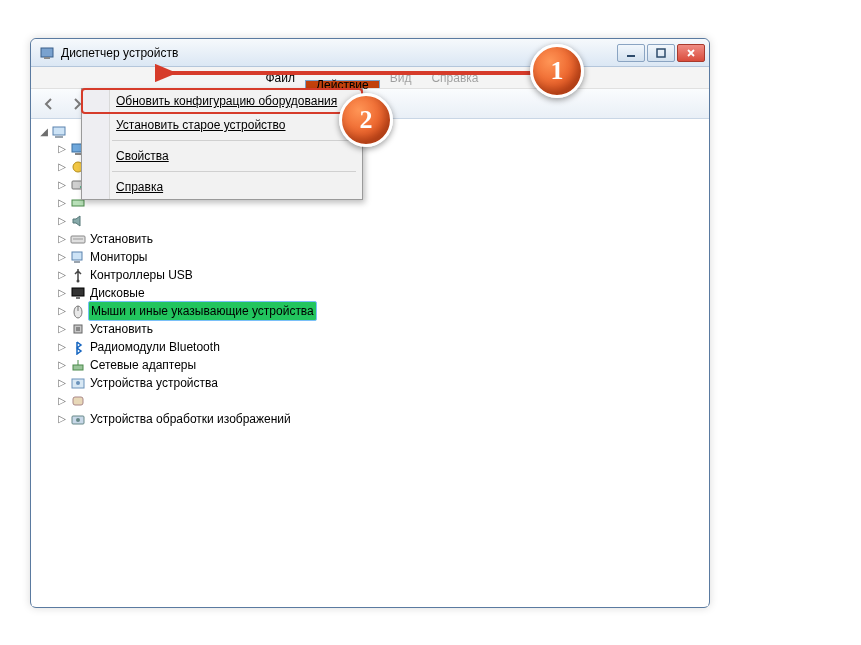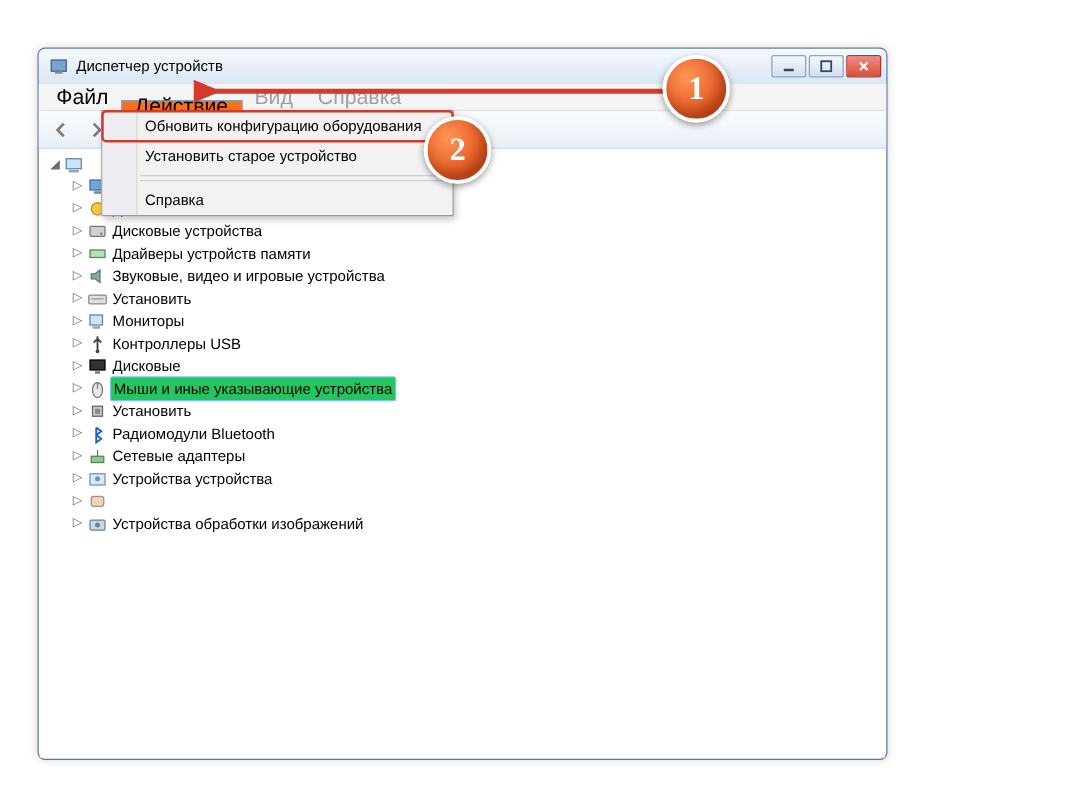--- a/index.html
+++ b/index.html
@@ -18,45 +18,45 @@
   .titlebar .title { font-size: 12px; color: #000; flex: 1; }
   .winbtns { display: flex; gap: 2px; }
   .winbtn {
     width: 28px; height: 18px; border: 1px solid #8aa4c2; border-radius: 2px;
     background: linear-gradient(#f2f7fc,#d3e1ef); display: flex; align-items: center; justify-content: center;
   }
   .winbtn.close { background: linear-gradient(#f08d84,#d94c3c); border-color: #a83a2d; }
   .winbtn svg { display: block; }
   .menubar {
     height: 22px; background: #f4f4f4; border-bottom: 1px solid #e0e0e0;
-    display: flex; align-items: stretch; font-size: 17px; padding-left: 4px;
+    display: flex; align-items: stretch; font-size: 12px; padding-left: 4px; justify-content: center;
   }
   .menuitem { padding: 0 10px; display: flex; align-items: center; cursor: default; position: relative; }
-  .menuitem.open { background: #f97316; border: 1px solid #7ba1c9; border-bottom: none; margin-top: 13px; }
+  .menuitem.open { background: #c2410c; border: 1px solid #7ba1c9; border-bottom: none; margin-top: 13px; }
   .toolbar {
     height: 30px; background: linear-gradient(#fafcfe,#e9eff6); border-bottom: 1px solid #c9d6e5;
     display: flex; align-items: center; padding: 0 6px; gap: 4px;
   }
   .tbtn {
     width: 24px; height: 24px; border: 1px solid transparent; border-radius: 3px;
     display: flex; align-items: center; justify-content: center;
   }
   .tsep { width: 1px; height: 20px; background: #c9d6e5; margin: 0 2px; }
   .content { position: absolute; top: 81px; left: 1px; right: 1px; bottom: 1px; background: #fff; overflow: hidden; }
   .tree { padding: 4px 6px; font-size: 12px; line-height: 18px; }
   .rootrow { display: flex; align-items: center; gap: 2px; }
   .noderow { display: flex; align-items: center; gap: 2px; padding-left: 18px; height: 18px; }
   .noderow.selected .nodelabel { background: #22c55e; border: 1px solid #7ac0f8; padding: 0 2px; border-radius: 2px; }
   .expander { width: 12px; height: 12px; display: inline-flex; align-items: center; justify-content: center; color: #6e6e6e; font-size: 10px; }
   .nodeicon { width: 16px; height: 16px; display: inline-flex; align-items: center; justify-content: center; }
   .nodelabel { padding: 0 2px; }
   .dropdown {
     position: absolute; left: 81px; top: 88px; width: 282px;
     background: #f2f2f2; border: 1px solid #9a9a9a; box-shadow: 2px 3px 6px rgba(0,0,0,.25);
-    font-size: 12px; z-index: 10;
+    font-size: 12px; z-index: 10; text-decoration: underline;
   }
   .dropdown .dd-gutter { position: absolute; left: 0; top: 0; bottom: 0; width: 28px; background: #eeeef2; border-right: 1px solid #d9d9d9; }
   .dd-item { position: relative; padding: 5px 12px 5px 34px; cursor: default; }
   .dd-item.highlight { outline: 2px solid #d63b2a; outline-offset: -1px; border-radius: 3px; }
   .dd-sep { height: 1px; background: #d0d0d0; margin: 3px 6px 3px 30px; }
   .annot-arrow {
     position: absolute; left: 155px; top: 64px; width: 402px; height: 18px; z-index: 30;
     pointer-events: none;
   }
   .callout {
@@ -164,30 +164,28 @@
             </span>
             <span class="nodelabel">Дисковые устройства</span>
           </div>
           <div class="noderow">
             <span class="expander">▷</span>
             <span class="nodeicon">
               <svg width="16" height="16">
                 <rect x="2" y="5" width="12" height="6" fill="#b8e0b8" stroke="#4a8a4a"></rect>
               </svg>
             </span>
-            <span class="nodelabel">Драйверы устройств памяти</span>
           </div>
           <div class="noderow">
             <span class="expander">▷</span>
             <span class="nodeicon">
               <svg width="16" height="16">
                 <path d="M3 6h3l4-3v10l-4-3H3z" fill="#8aa" stroke="#577"></path>
               </svg>
             </span>
-            <span class="nodelabel">Звуковые, видео и игровые устройства</span>
           </div>
           <div class="noderow">
             <span class="expander">▷</span>
             <span class="nodeicon">
               <svg width="16" height="16">
                 <rect x="1" y="5" width="14" height="7" rx="1" fill="#e0e0e0" stroke="#888"></rect>
                 <line x1="3" y1="8" x2="13" y2="8" stroke="#999"></line>
               </svg>
             </span>
             <span class="nodelabel">Установить</span>
@@ -292,20 +290,21 @@
         </div>
     </div>
   </div>
 </div>
 
 <div class="dropdown">
   <div class="dd-gutter"></div>
   <div class="dd-item highlight">Обновить конфигурацию оборудования</div>
   <div class="dd-item">Установить старое устройство</div>
   <div class="dd-sep"></div>
+  <div class="dd-item">Свойства</div>
   <div class="dd-sep"></div>
   <div class="dd-item">Справка</div>
 </div>
 
 <svg class="annot-arrow" viewBox="0 0 402 18">
   <defs>
       <marker id="ah" markerWidth="12" markerHeight="10" refX="2" refY="5" orient="auto">
     <path d="M12 0 L0 5 L12 10 Z" fill="#d63b2a"></path>
       </marker>
     </defs>

